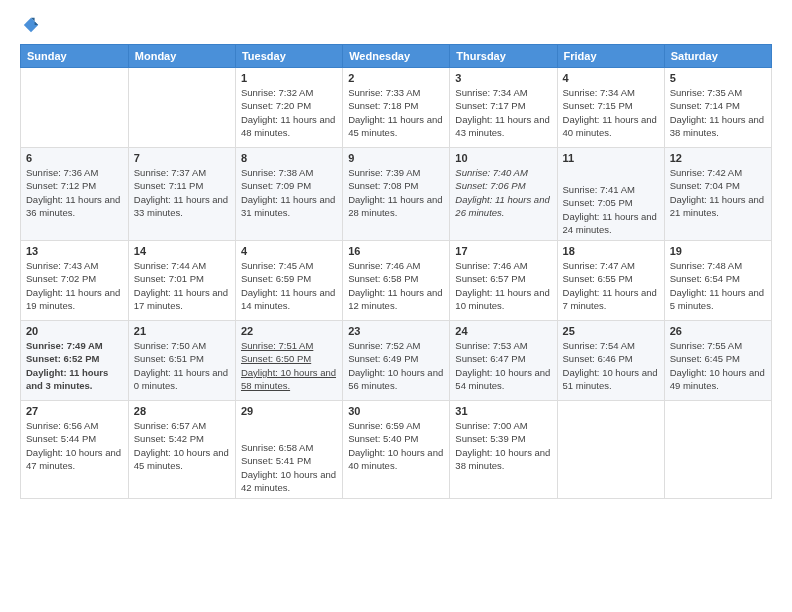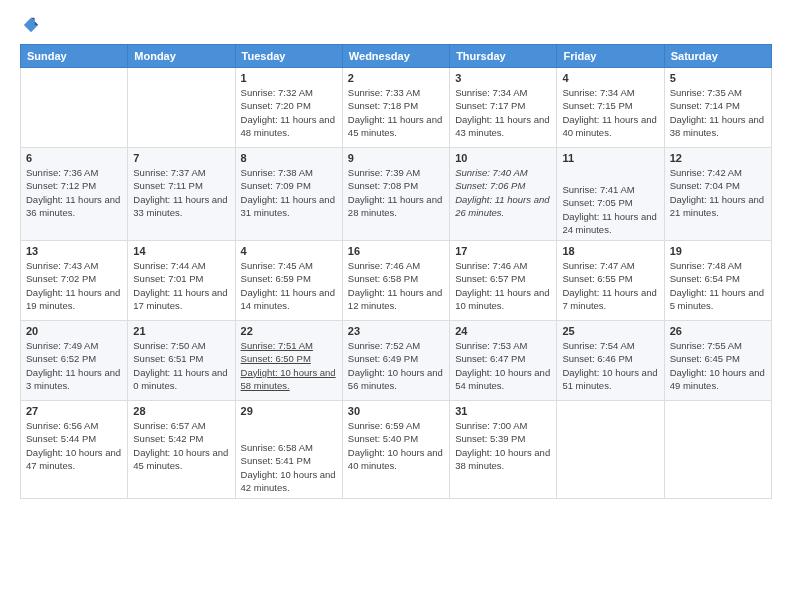--- a/index.html
+++ b/index.html
@@ -254,21 +254,21 @@
           <td>
             <span class="day-number">19</span>
             <div class="day-info" style="white-space: pre-line;">Sunrise: 7:48 AM
 Sunset: 6:54 PM
 Daylight: 11 hours and 5 minutes.</div>
           </td>
         </tr>
         <tr class="week-row">
           <td>
             <span class="day-number">20</span>
-            <div class="day-info" style="white-space: pre-line;">Sunrise: 7:49 AM
+            <div class="day-info" style="white-space: pre-line; font-weight: bold;">Sunrise: 7:49 AM
 Sunset: 6:52 PM
 Daylight: 11 hours and 3 minutes.</div>
           </td>
           <td>
             <span class="day-number">21</span>
             <div class="day-info" style="white-space: pre-line;">Sunrise: 7:50 AM
 Sunset: 6:51 PM
 Daylight: 11 hours and 0 minutes.</div>
           </td>
           <td>

